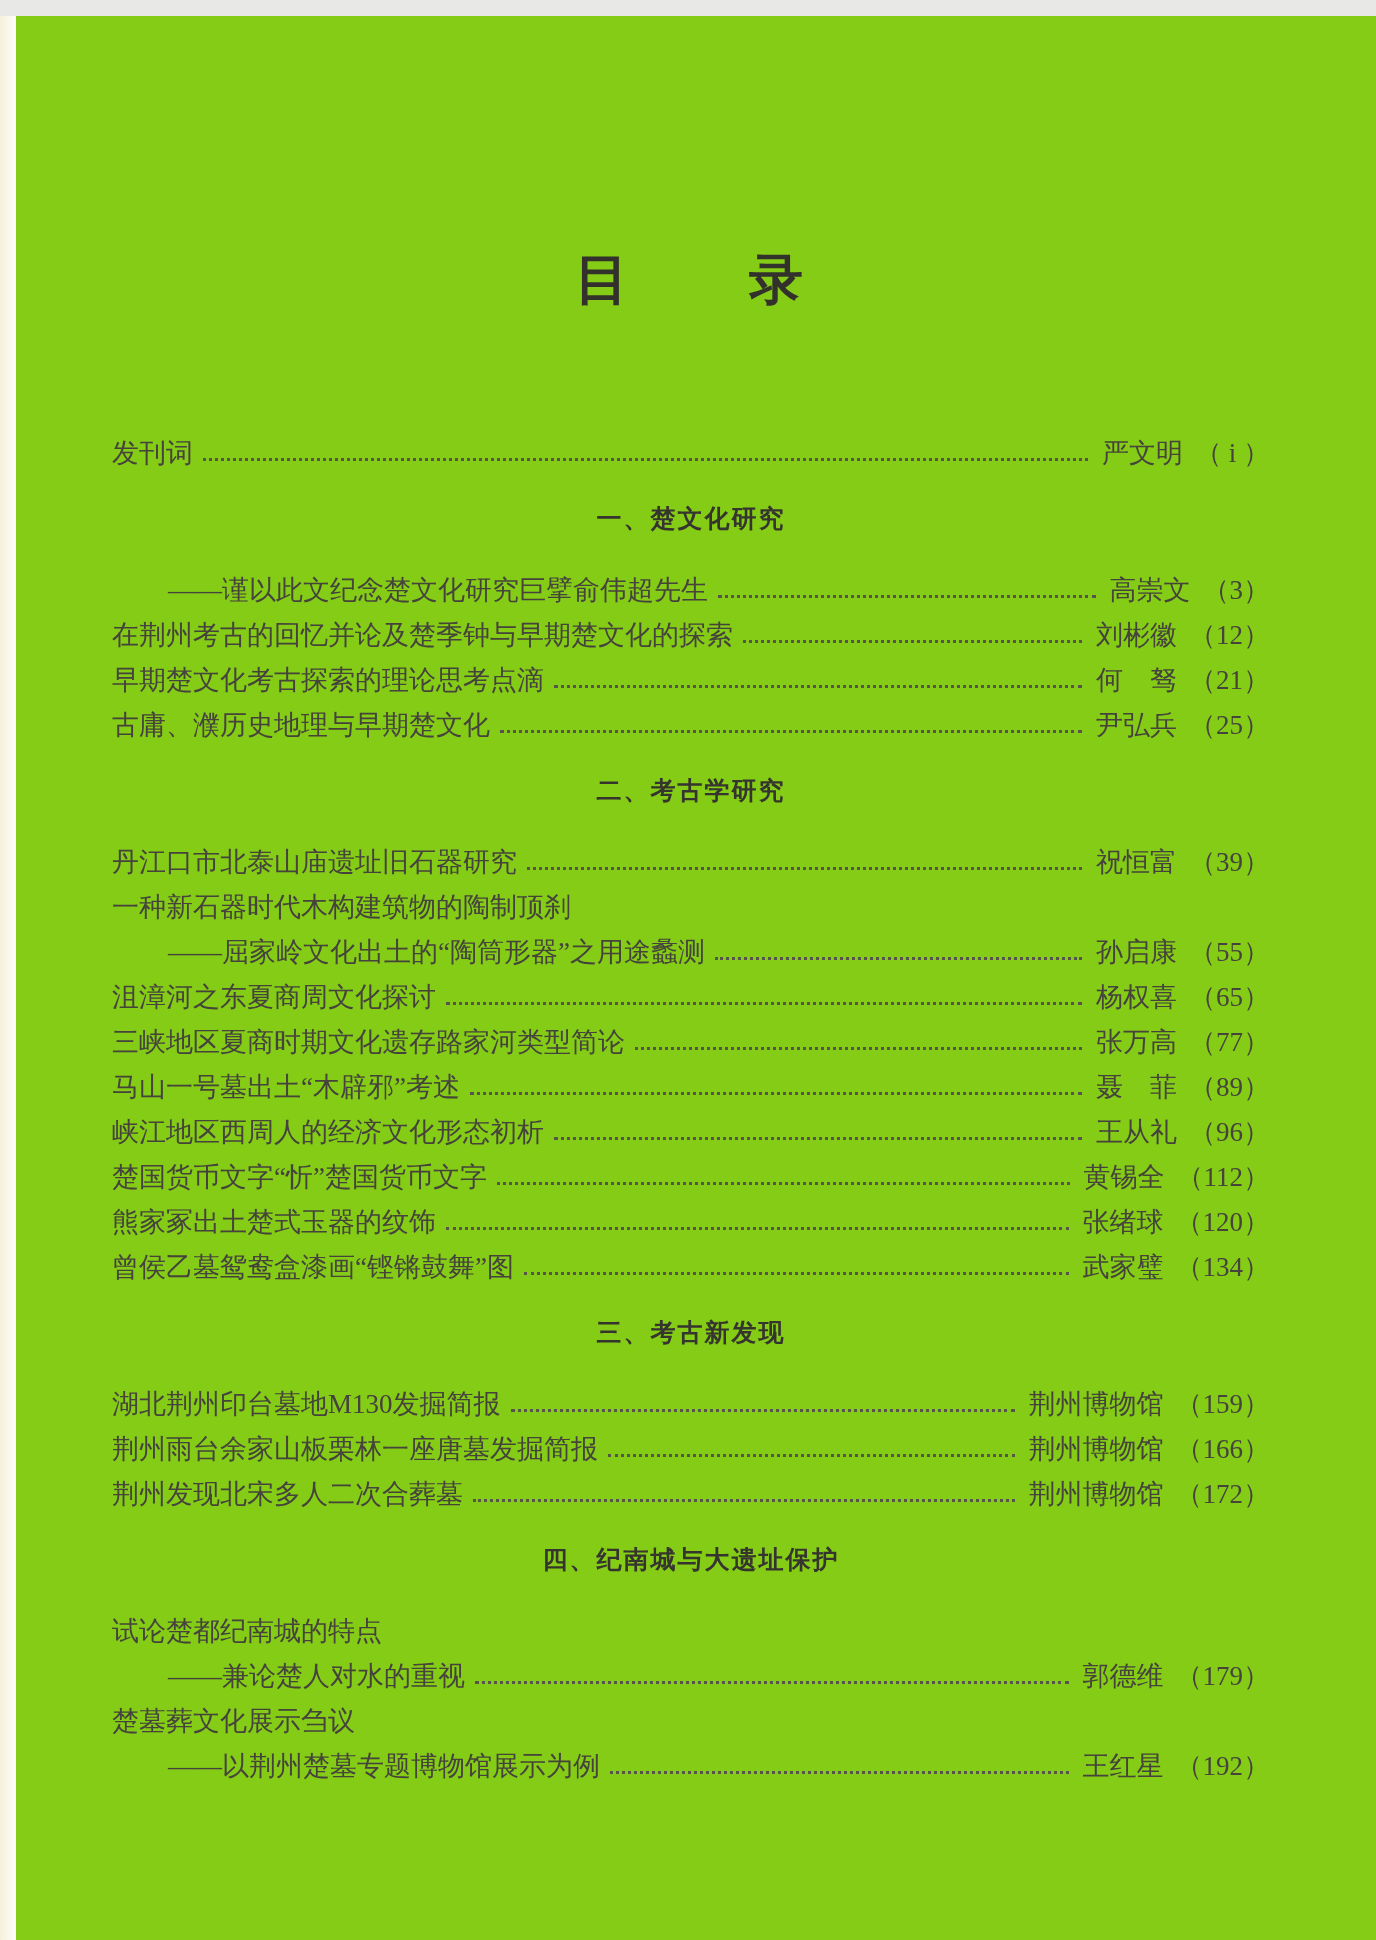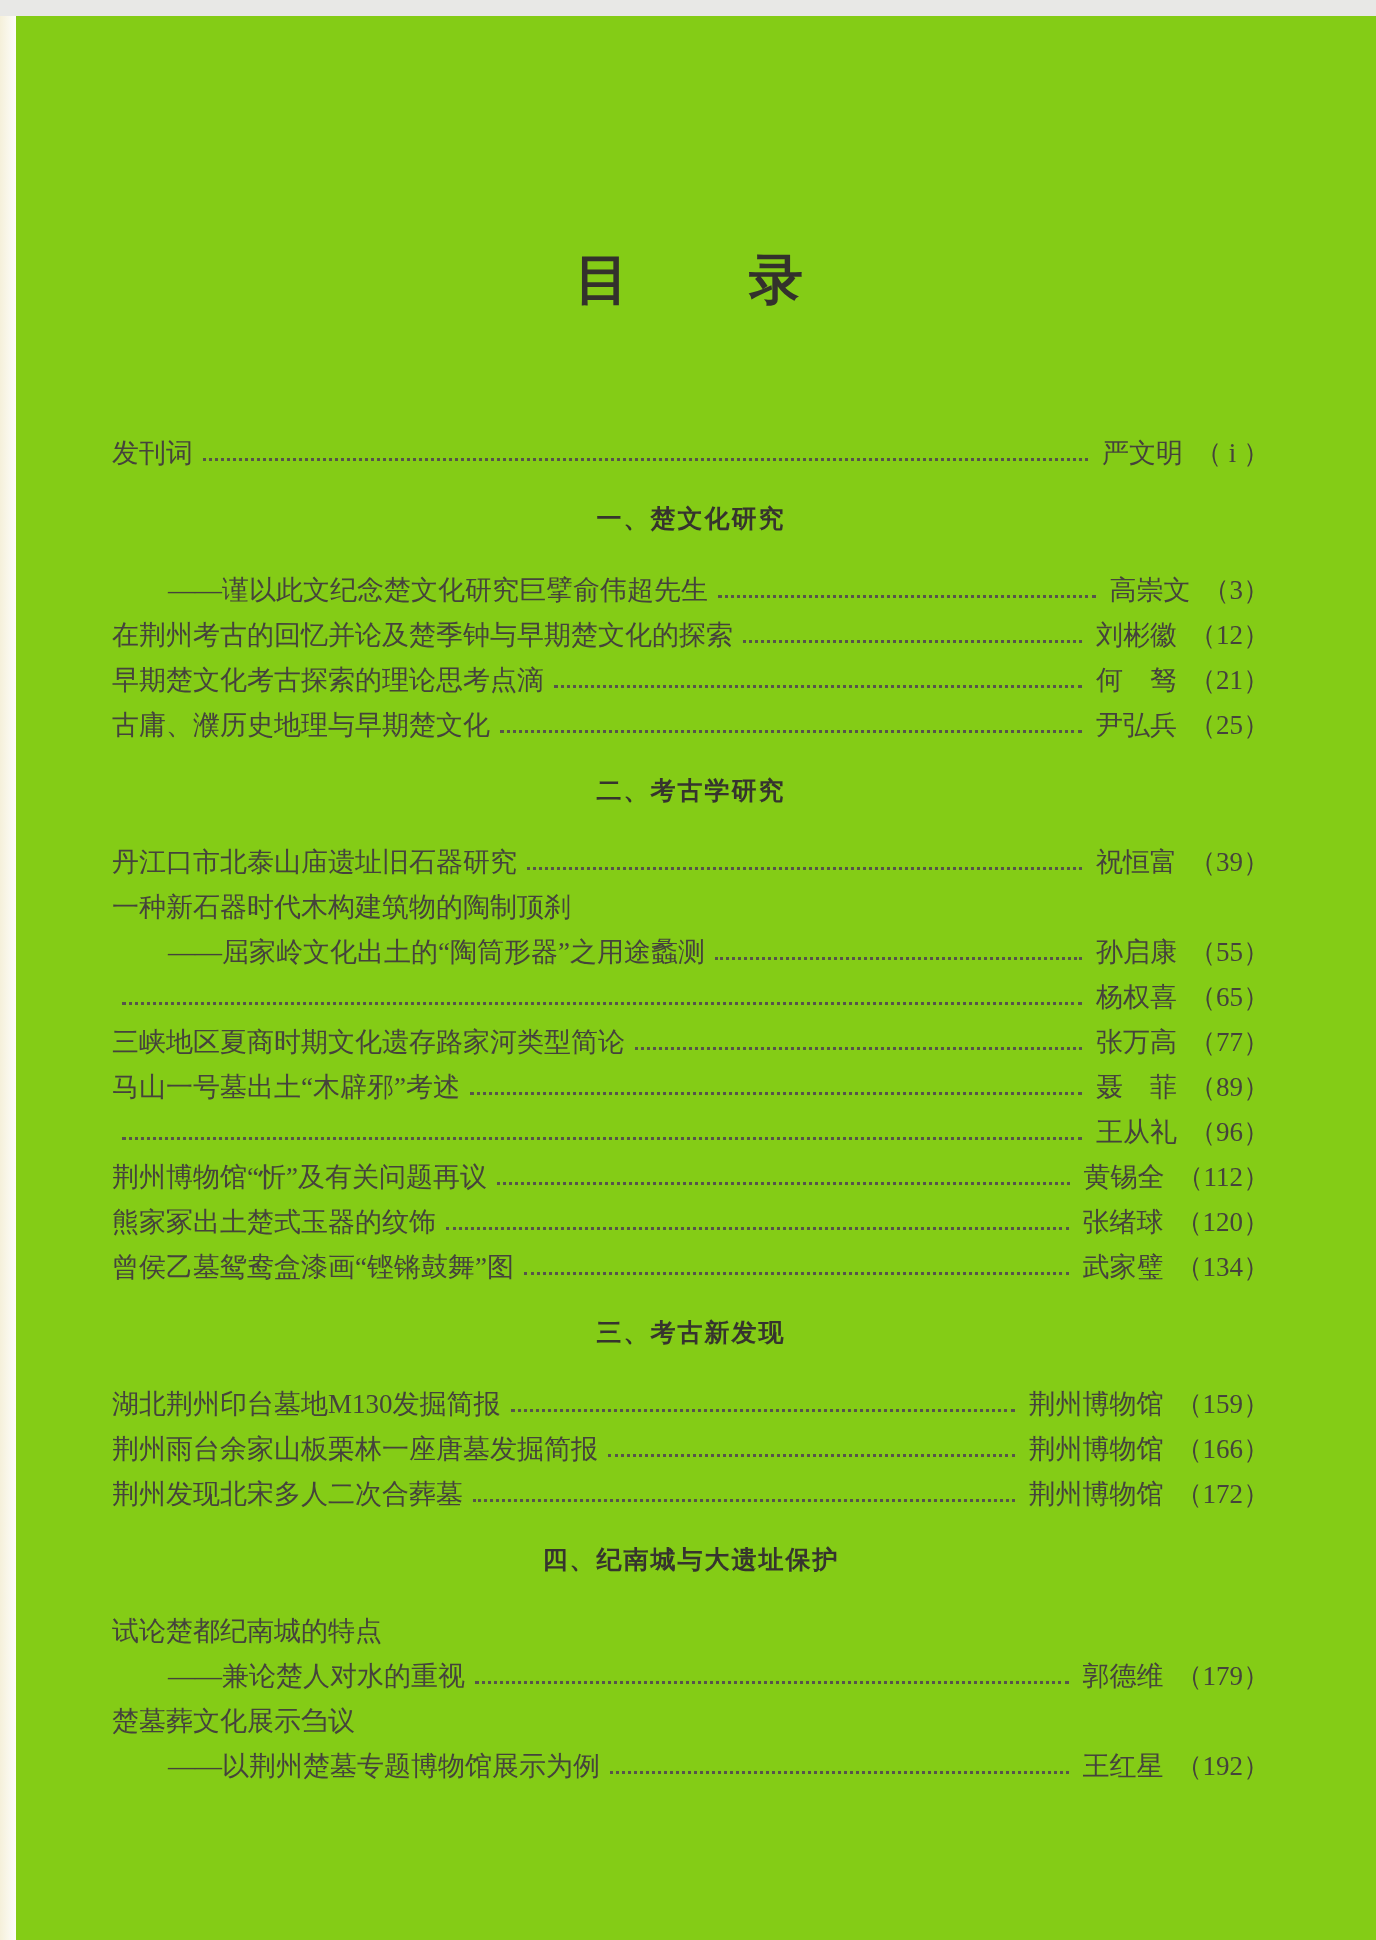--- a/index.html
+++ b/index.html
@@ -134,20 +134,21 @@
     <div class="row entry sub">
       <span class="t">——屈家岭文化出土的“陶筒形器”之用途蠡测</span>
       <span class="dots"></span>
       <span class="ref">
           <span class="author">孙启康</span>
           <span class="pageno">（55）</span>
         </span>
     </div>
 
     <div class="row entry">
+      <span class="t">沮漳河之东夏商周文化探讨</span>
       <span class="dots"></span>
       <span class="ref">
           <span class="author">杨权喜</span>
           <span class="pageno">（65）</span>
         </span>
     </div>
 
     <div class="row entry">
       <span class="t">三峡地区夏商时期文化遗存路家河类型简论</span>
       <span class="dots"></span>
@@ -160,29 +161,30 @@
     <div class="row entry">
       <span class="t">马山一号墓出土“木辟邪”考述</span>
       <span class="dots"></span>
       <span class="ref">
           <span class="author">聂　菲</span>
           <span class="pageno">（89）</span>
         </span>
     </div>
 
     <div class="row entry">
+      <span class="t">峡江地区西周人的经济文化形态初析</span>
       <span class="dots"></span>
       <span class="ref">
           <span class="author">王从礼</span>
           <span class="pageno">（96）</span>
         </span>
     </div>
 
     <div class="row entry">
-      <span class="t">荆州博物馆“忻”及有关问题再议</span>
+      <span class="t">楚国货币文字“忻”楚国货币文字</span>
       <span class="dots"></span>
       <span class="ref">
           <span class="author">黄锡全</span>
           <span class="pageno">（112）</span>
         </span>
     </div>
 
     <div class="row entry">
       <span class="t">熊家冢出土楚式玉器的纹饰</span>
       <span class="dots"></span>

